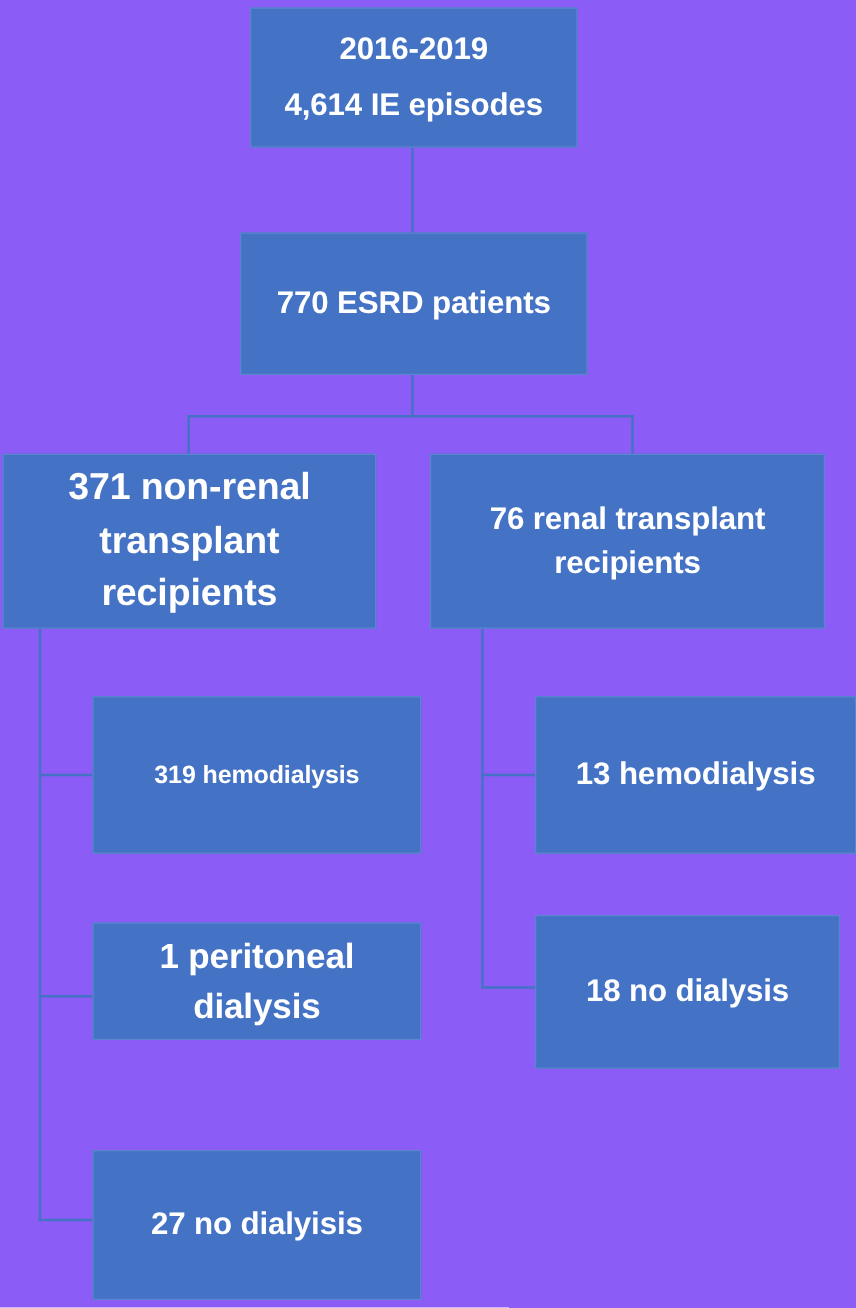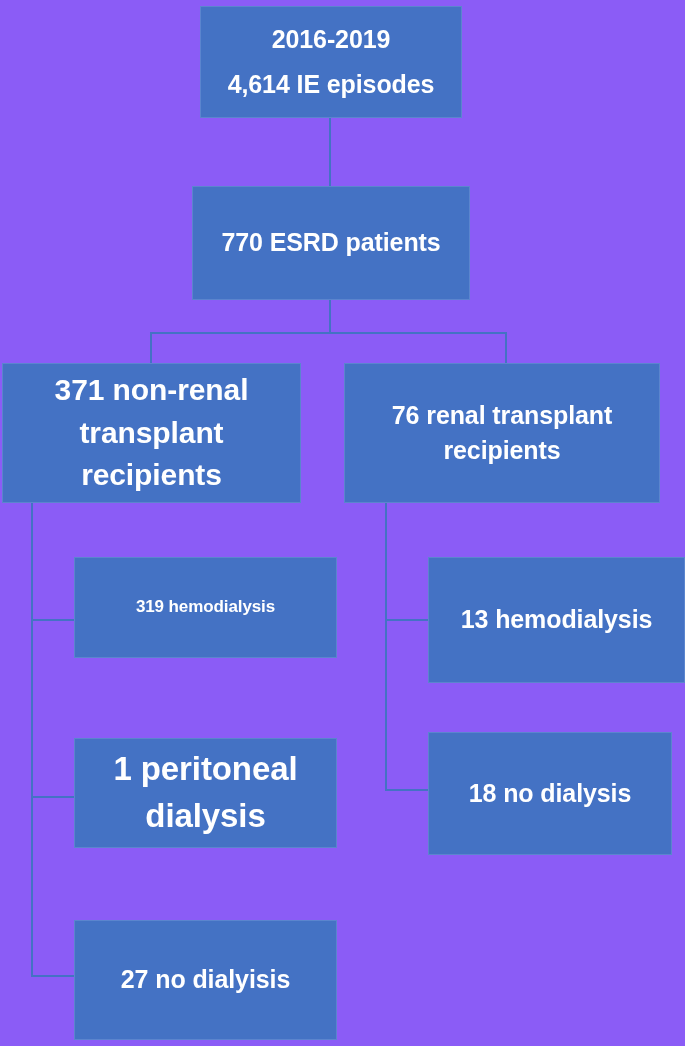--- a/index.html
+++ b/index.html
@@ -42,22 +42,22 @@
   .node .wrapline {
     display: block;
   }
 
   #node-root      { left: 200px; top: 6px;   width: 262px; height: 112px; font-size: 25px; }
   #node-root .l1  { margin-bottom: 9px; }
   #node-esrd      { left: 192px; top: 186px; width: 278px; height: 114px; font-size: 25px; }
   #node-nonrenal  { left: 2px;   top: 363px; width: 299px; height: 140px; font-size: 30px; }
   #node-renal     { left: 344px; top: 363px; width: 316px; height: 140px; font-size: 25px; }
 
-  #node-hemo-left { left: 74px;  top: 557px; width: 263px; height: 101px; font-size: 17px; }
-  #node-perit     { left: 74px;  top: 738px; width: 263px; height: 110px; font-size: 33px; }
+  #node-hemo-left { left: 74px;  top: 557px; width: 263px; height: 126px; font-size: 20px; }
+  #node-perit     { left: 74px;  top: 738px; width: 263px; height: 94px; font-size: 28px; }
   #node-nodia-left{ left: 74px;  top: 920px; width: 263px; height: 120px; font-size: 25px; }
 
   #node-hemo-right{ left: 428px; top: 557px; width: 257px; height: 126px; font-size: 25px; align-items: center; }
   #node-nodia-right{left: 428px; top: 732px; width: 244px; height: 123px; font-size: 25px; }
 
   
   .conn {
     position: absolute;
     background: #4472C4;
   }

